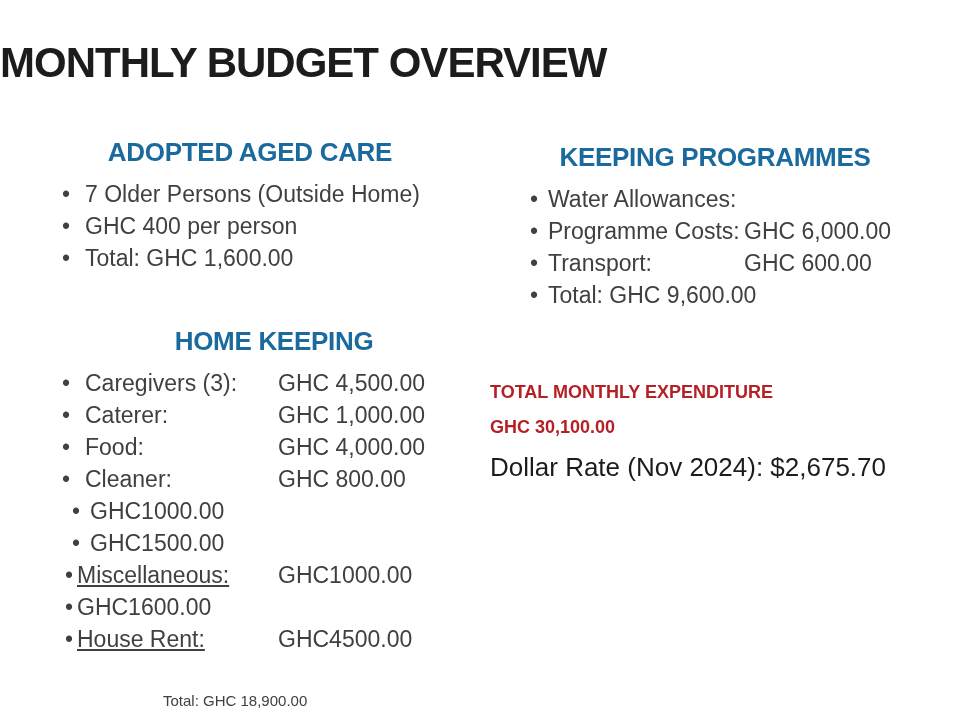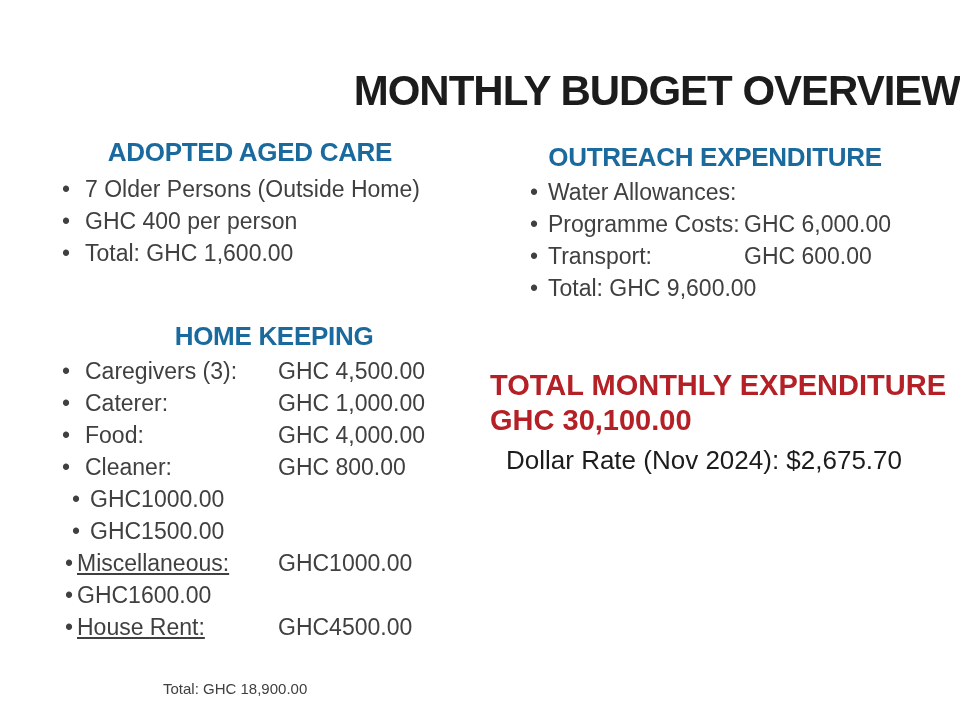--- a/index.html
+++ b/index.html
@@ -1,28 +1,28 @@
 <!DOCTYPE html>
 <html><head>
 <meta charset="utf-8">
 <style>
   html,body{margin:0;padding:0;background:#ffffff;}
   .slide{
     position:relative;width:960px;height:720px;background:#ffffff;overflow:hidden;
     font-family:"Liberation Sans", sans-serif;color:#404040;
   }
   .title{
-    position:absolute;top:40px;left:0;width:960px;text-align:right;
-    font-size:42px;font-weight:bold;letter-spacing:-1px;color:#1c1c1c;line-height:46px;margin-top:28px;
+    position:absolute;top:40px;left:0;width:960px;text-align:left;
+    font-size:42px;font-weight:bold;letter-spacing:-1px;color:#1c1c1c;line-height:46px;
   }
   .col-left{position:absolute;left:40px;top:130px;width:420px;}
   .col-right{position:absolute;left:480px;top:130px;width:470px;}
   .heading{
     font-size:26px;font-weight:bold;color:#1a6a9e;text-align:center;
-    line-height:30px;letter-spacing:-0.3px;margin:4px;
+    line-height:30px;letter-spacing:-0.3px;margin:11px;
   }
   .heading--adopted{margin-top:7px;}
   .heading--home{margin-top:52px;padding-left:48px;}
   .heading--outreach{margin-top:12px;}
   .rows{font-size:23px;line-height:32px;margin-top:6px;}
   .rows--home{margin-top:2px;}
   .rows--outreach{margin-top:4px;}
   .row{display:flex;padding-left:22px;white-space:nowrap;}
   .row .bullet{width:23px;flex:0 0 auto;}
   .row .label{width:193px;flex:0 0 auto;}
@@ -34,24 +34,24 @@
   .row--tight .bullet{width:12px;}
   .row--tight .label{width:201px;text-decoration:underline;}
   .row--outreach{padding-left:50px;}
   .row--outreach .bullet{width:18px;}
   .row--outreach .label{width:196px;}
   .total-line{
     font-size:15px;line-height:32px;margin-top:30px;padding-left:123px;white-space:nowrap;
   }
   .summary{margin-top:64px;padding-left:10px;}
   .summary-red{
-    font-size:29px;font-weight:bold;color:#b42025;line-height:35px;white-space:nowrap;
+    font-size:18px;font-weight:bold;color:#b42025;line-height:35px;white-space:nowrap;
   }
   .summary-rate{
-    font-size:26px;color:#1c1c1c;line-height:38px;margin-top:3px;white-space:nowrap;margin-left:16px;
+    font-size:26px;color:#1c1c1c;line-height:38px;margin-top:3px;white-space:nowrap;
   }
 </style>
 <title>MONTHLY BUDGET OVERVIEW</title></head>
 <body>
 
 <div class="slide">
 
   <div class="title">MONTHLY BUDGET OVERVIEW</div>
 
   <div class="col-left">
@@ -116,21 +116,21 @@
         <span class="label">House Rent:</span>
         <span class="amount">GHC4500.00</span>
       </div>
     </div>
 
     <div class="total-line">Total: GHC 18,900.00</div>
   </div>
 
   <div class="col-right">
 
-    <h2 class="heading heading--outreach">OUTREACH EXPENDITURE</h2>
+    <h2 class="heading heading--outreach">KEEPING PROGRAMMES</h2>
     <div class="rows rows--outreach">
       <div class="row row--outreach">
         <span class="bullet">•</span>
         <span class="label">Water Allowances:</span>
       </div>
       <div class="row row--outreach">
         <span class="bullet">•</span>
         <span class="label">Programme Costs:</span>
         <span class="amount">GHC 6,000.00</span>
       </div>

